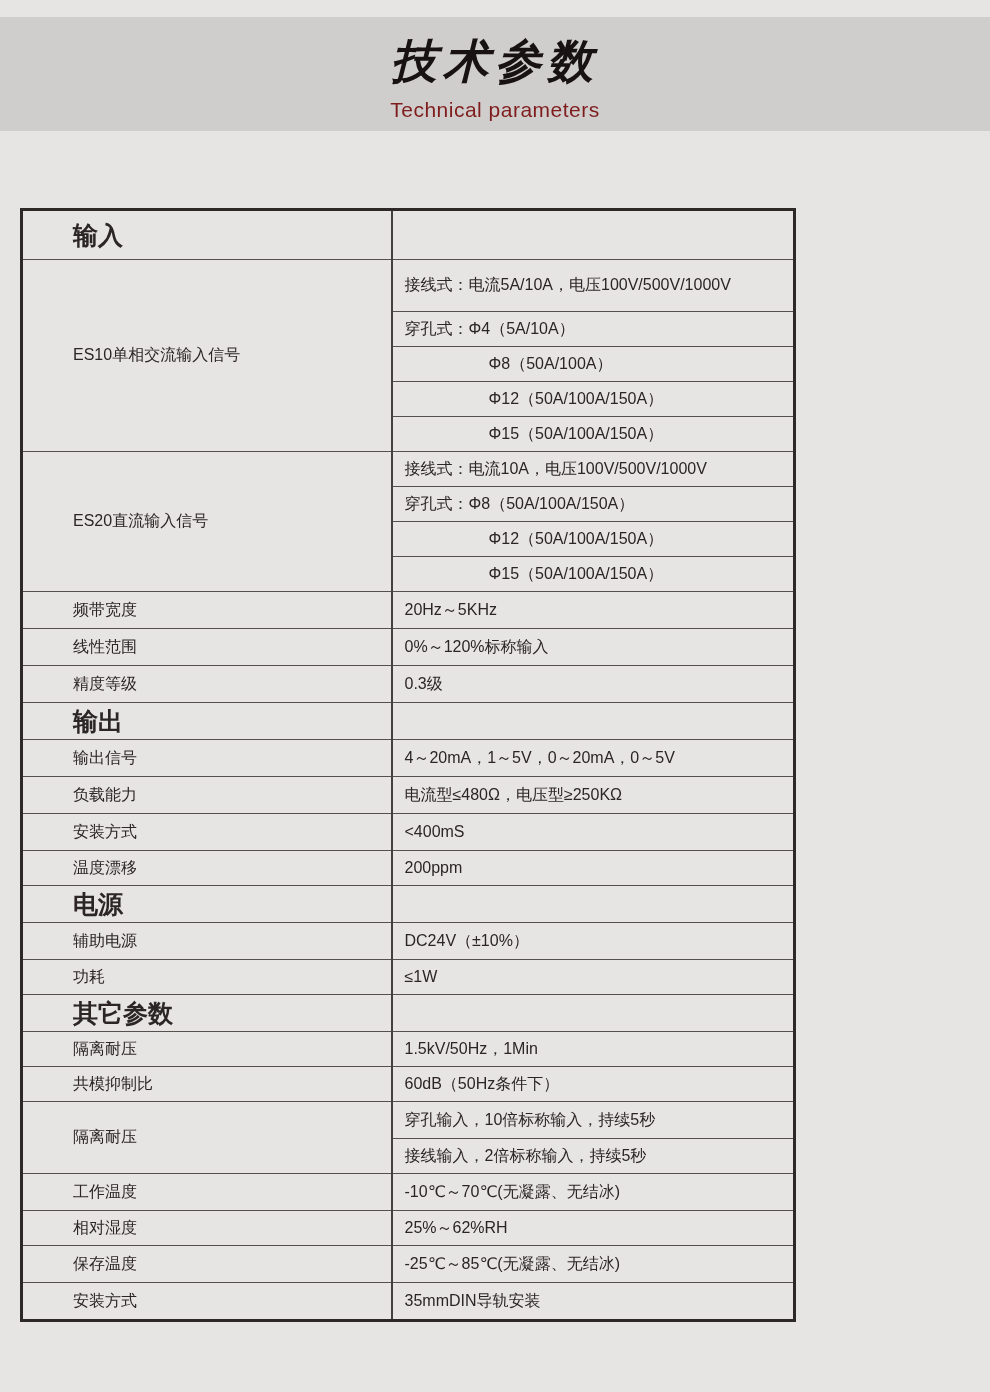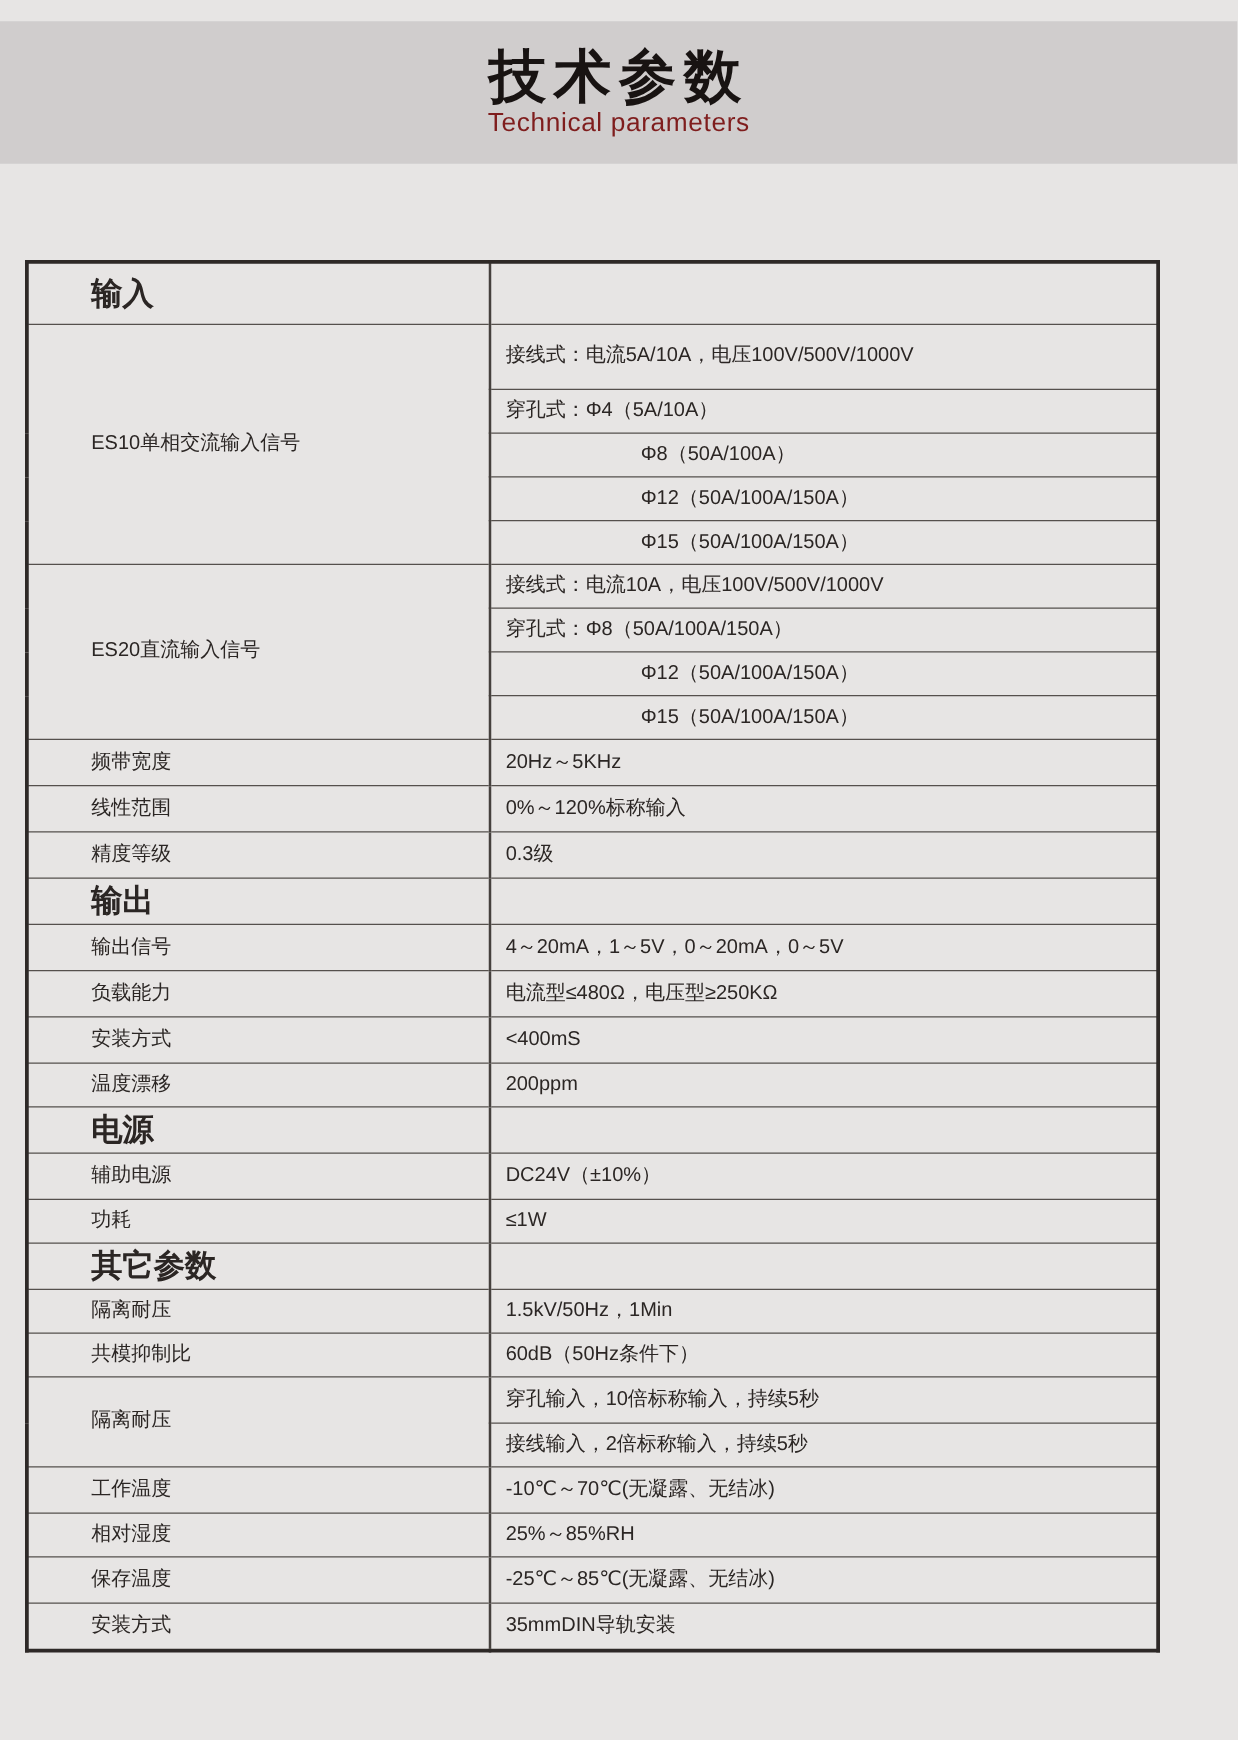--- a/index.html
+++ b/index.html
@@ -11,30 +11,30 @@
     position:relative;
     overflow:hidden;
   }
   .top-strip{height:17px;background:#e7e5e4;}
   .title-band{
     height:114px;background:#d0cdcd;
     display:flex;flex-direction:column;align-items:center;justify-content:center;
   }
   .title-cn{
     font-size:46px;font-weight:bold;letter-spacing:6px;
-    line-height:1.05;margin:0;color:#181312;
+    line-height:1.05;margin:11px;color:#181312;font-style:italic;
   }
   .title-en{
     font-size:21px;color:#7f1d1d;margin-top:2px;letter-spacing:0.5px;
   }
   table.spec{
     border-collapse:collapse;
     table-layout:fixed;
     margin:77px 0 0 20px;
-    width:908px;
+    width:776px;
     border:3px solid #2e2927;
     background:transparent;
   }
   col.c-label{width:370px;}
   td{
     border-top:1px solid #55504c;
     border-bottom:1px solid #55504c;
     padding:0;
     font-size:16px;
     line-height:1.15;
@@ -43,21 +43,21 @@
     white-space:nowrap;
   }
   td.lbl{
     padding-left:50px;
     border-right:2px solid #45403d;
   }
   td.val{
     padding-left:12px;
   }
   td.val.indent{
-    padding-left:120px;
+    padding-left:96px;
   }
   tr{height:35px;}
   tr.rh-section{height:37px;}
   tr.rh-input{height:50px;}
   tr.rh-tall{height:52px;}
   tr.rh-last{height:38px;}
   .sec{font-weight:bold;font-size:25px;}
 </style>
 </head>
 <body>
@@ -179,21 +179,21 @@
   <tr>
     <td class="val">接线输入，2倍标称输入，持续5秒</td>
   </tr>
 
   <tr class="rh-section">
     <td class="lbl">工作温度</td>
     <td class="val">-10℃～70℃(无凝露、无结冰)</td>
   </tr>
   <tr>
     <td class="lbl">相对湿度</td>
-    <td class="val">25%～85%RH</td>
+    <td class="val">25%～62%RH</td>
   </tr>
   <tr class="rh-section">
     <td class="lbl">保存温度</td>
     <td class="val">-25℃～85℃(无凝露、无结冰)</td>
   </tr>
   <tr class="rh-last">
     <td class="lbl">安装方式</td>
     <td class="val">35mmDIN导轨安装</td>
   </tr>
 </tbody>

